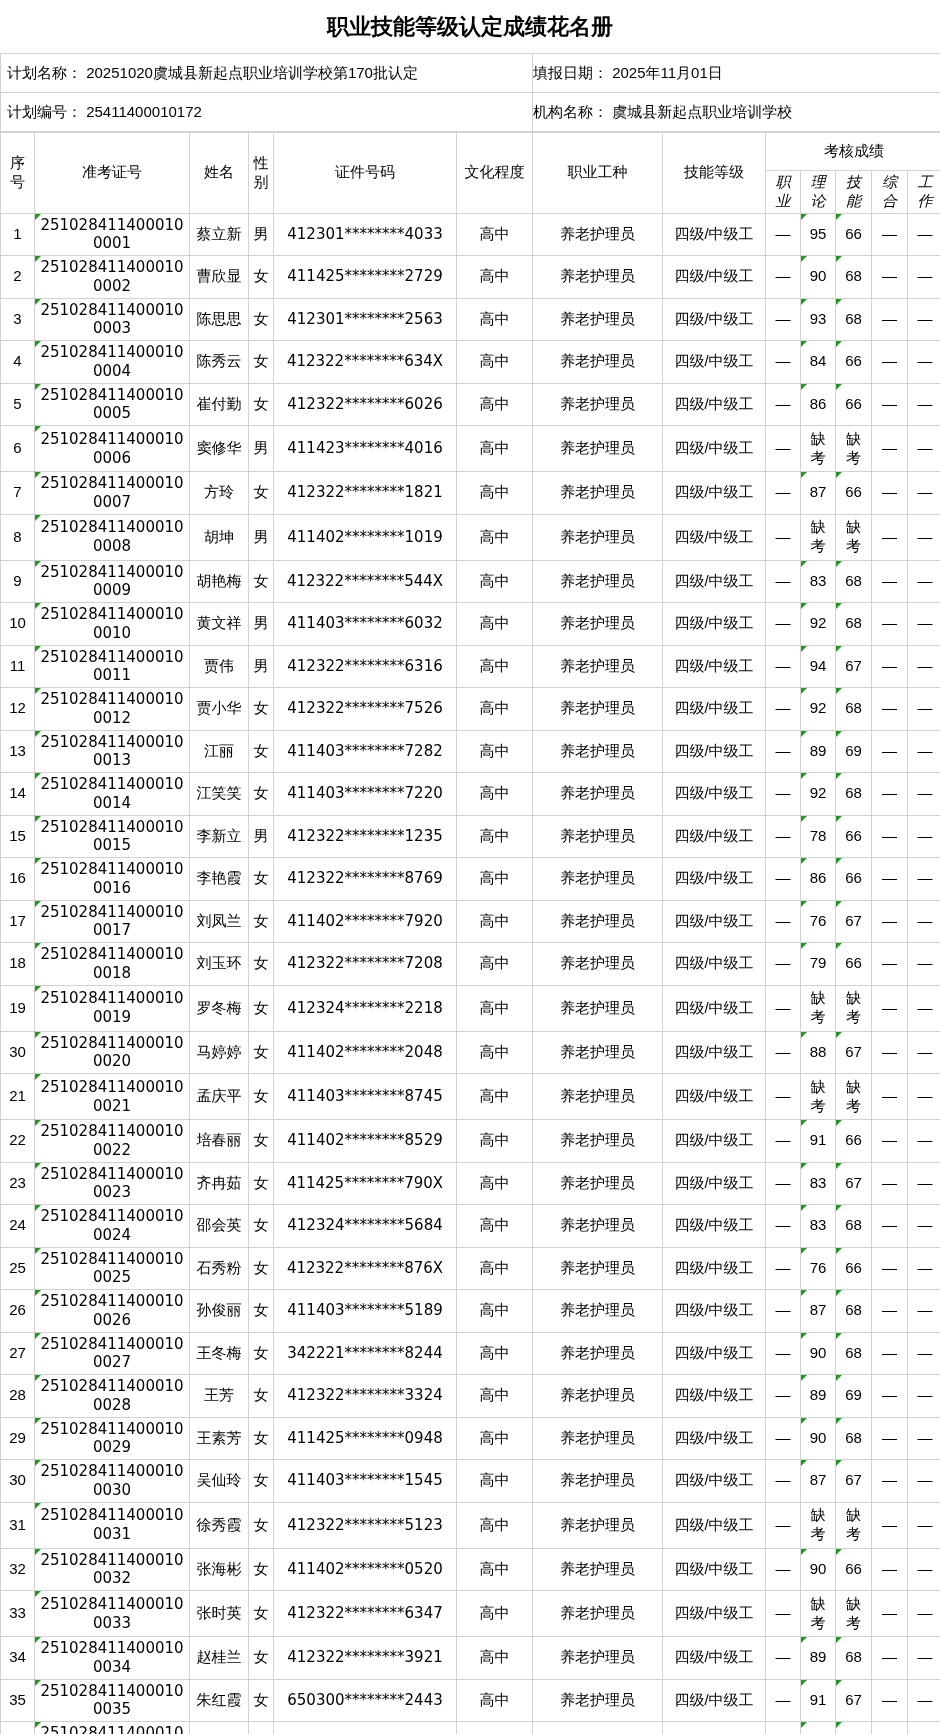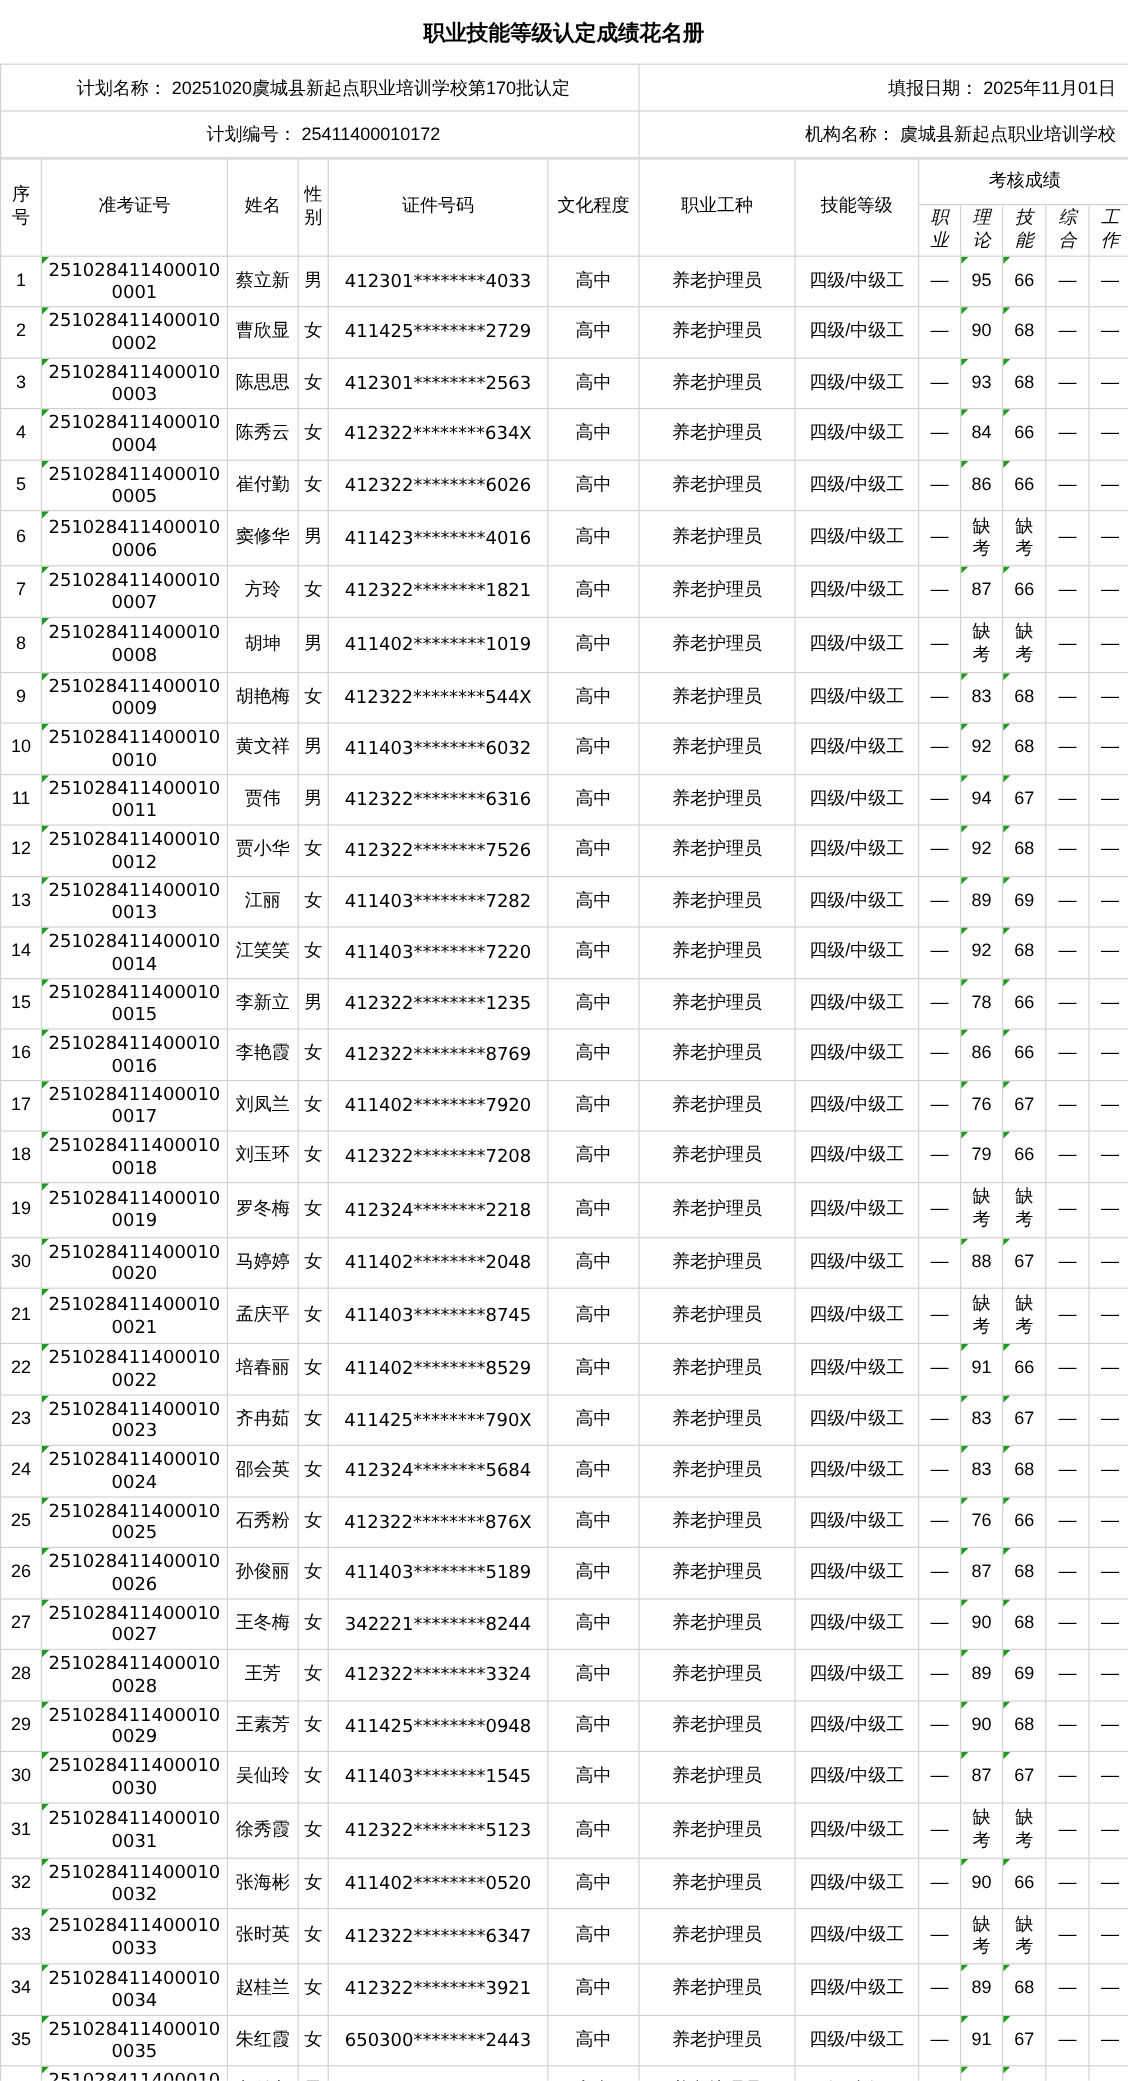--- a/index.html
+++ b/index.html
@@ -5,30 +5,30 @@
   * { margin:0; padding:0; box-sizing:border-box; }
   html,body { background:#fff; }
   body {
     width:940px; height:1734px;
     font-family:"Liberation Sans","DejaVu Sans",sans-serif;
     color:#000;
   }
   .title {
     height:53px;
     display:flex; align-items:center; justify-content:center;
-    font-size:18px; font-weight:bold;
+    font-size:22px; font-weight:bold;
   }
   table { border-collapse:collapse; table-layout:fixed; width:940px; }
   td,th { border:1px solid #d2d2d2; overflow:hidden; }
   th { font-weight:normal; }
 
   
   .info-table td { height:39px; font-size:15px; vertical-align:middle; }
-  .info-left  { padding-left:6px;  text-align:center; }
-  .info-right { padding-right:10px; text-align:right; }
+  .info-left  { padding-left:6px;  text-align:left; }
+  .info-right { padding-right:10px; }
 
   
   .main-table th, .main-table td {
     text-align:center; vertical-align:middle;
     font-size:15px; padding:2px 3px;
     word-break:break-all; line-height:1.25;
   }
   .main-table thead tr.group-row th { height:38px; }
   .main-table thead tr.sub-row   th { height:42px;font-style:italic; }
   .main-table tbody tr { height:39px; }

